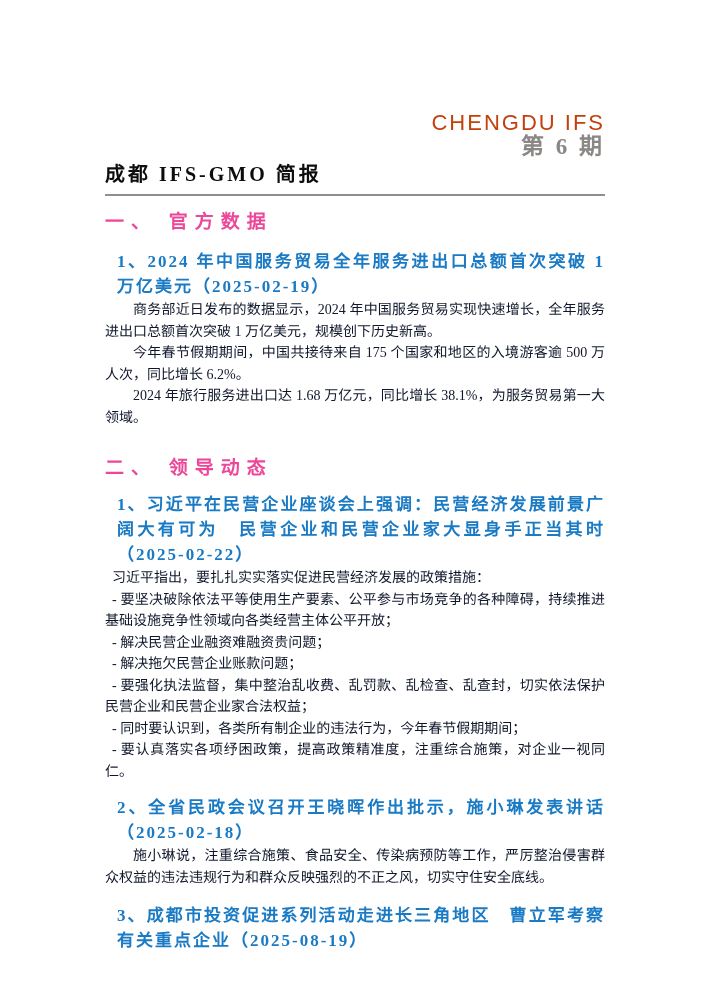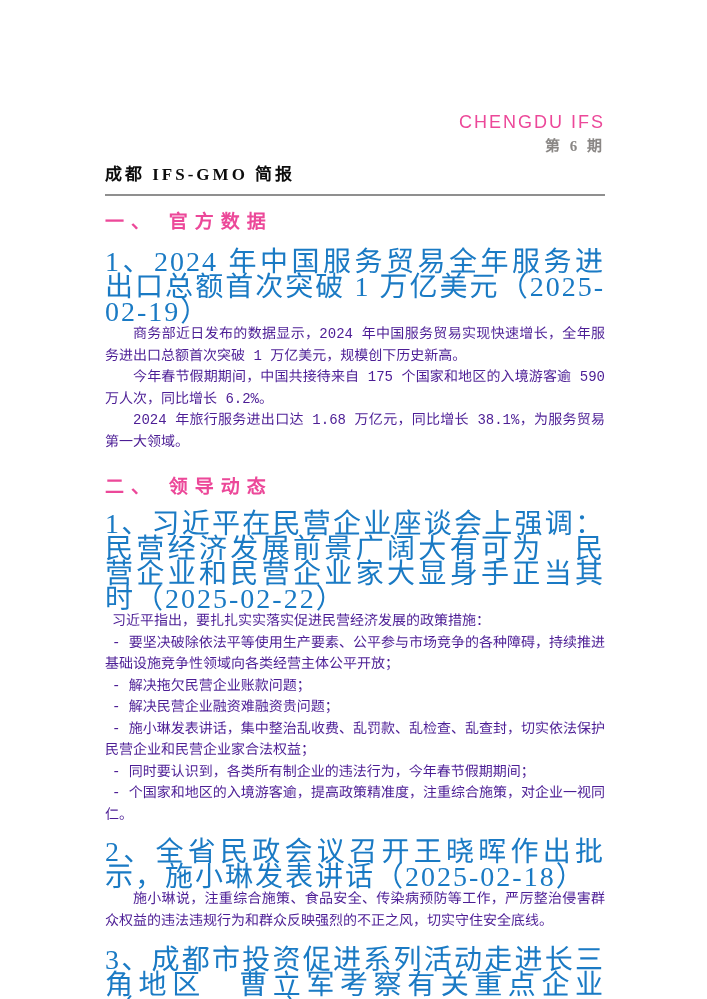--- a/index.html
+++ b/index.html
@@ -19,81 +19,80 @@
   .content {
     margin-left: 105px;
     width: 500px;
     padding-top: 110px;
   }
   .masthead {
     text-align: right;
   }
   .brand {
     font-family: "Liberation Sans", "DejaVu Sans", sans-serif;
-    font-size: 18px;
+    font-size: 22px;
     line-height: 25px;
     font-weight: 400;
     letter-spacing: 2px;
-    color: #ec4899;
+    color: #c2410c;
   }
   .issue {
-    font-size: 15px;
+    font-size: 23px;
     line-height: 23px;
     font-weight: 700;
     letter-spacing: 3px;
     color: #8a8785;
   }
   .doc-title {
     margin: 2px 0 0 0;
-    font-size: 17px;
+    font-size: 20px;
     line-height: 29px;
     font-weight: 700;
     letter-spacing: 3px;
     color: #0d0d0d;
   }
   .rule {
     border: none;
     border-top: 2px solid #8f8f8f;
     margin: 5px 0 0 0;
   }
   .section-heading {
     margin: 14px 0 0 0;
     font-size: 19px;
     line-height: 24px;
     font-weight: 700;
     letter-spacing: 7px;
     color: #ec4899;
   }
   .section-heading.second {
-    margin-top: 22px;
+    margin-top: 28px;
   }
   .article-title {
-    margin: 15px 0 0 0;
-    font-size: 28px;
+    margin: 15px 0 0 12px;
+    font-size: 17px;
     line-height: 25px;
-    font-weight: 400;
+    font-weight: 700;
     letter-spacing: 2px;
     color: #1a7ac4;
     text-align: justify;
     text-justify: inter-character;
   }
   .article-title.tight {
     margin-top: 12px;
   }
   .article-title.mid {
     margin-top: 13px;
   }
   .body p {
     margin: 0;
     font-size: 14px;
     line-height: 21.5px;
     text-align: justify;
     text-justify: inter-ideograph;
-    color: #4c1d95;
-    font-family: Liberation Mono, monospace;
+    color: #0f172a;
   }
   .indent-2 { text-indent: 2em; }
   .indent-half { text-indent: 0.5em; }
 </style>
 </head>
 <body>
 
 <div class="page">
   <div class="content">
 
@@ -104,35 +103,35 @@
 
     <h1 class="doc-title">成都 IFS-GMO 简报</h1>
 
     <hr class="rule">
 
     <h2 class="section-heading">一、 官方数据</h2>
 
     <h3 class="article-title">1、2024 年中国服务贸易全年服务进出口总额首次突破 1 万亿美元（2025-02-19）</h3>
     <div class="body">
       <p class="indent-2">商务部近日发布的数据显示，2024 年中国服务贸易实现快速增长，全年服务进出口总额首次突破 1 万亿美元，规模创下历史新高。</p>
-      <p class="indent-2">今年春节假期期间，中国共接待来自 175 个国家和地区的入境游客逾 590 万人次，同比增长 6.2%。</p>
+      <p class="indent-2">今年春节假期期间，中国共接待来自 175 个国家和地区的入境游客逾 500 万人次，同比增长 6.2%。</p>
       <p class="indent-2">2024 年旅行服务进出口达 1.68 万亿元，同比增长 38.1%，为服务贸易第一大领域。</p>
     </div>
 
     <h2 class="section-heading second">二、 领导动态</h2>
 
     <h3 class="article-title tight">1、习近平在民营企业座谈会上强调：民营经济发展前景广阔大有可为　民营企业和民营企业家大显身手正当其时（2025-02-22）</h3>
     <div class="body">
       <p class="indent-half">习近平指出，要扎扎实实落实促进民营经济发展的政策措施：</p>
       <p class="indent-half">- 要坚决破除依法平等使用生产要素、公平参与市场竞争的各种障碍，持续推进基础设施竞争性领域向各类经营主体公平开放；</p>
+      <p class="indent-half">- 解决民营企业融资难融资贵问题；</p>
       <p class="indent-half">- 解决拖欠民营企业账款问题；</p>
-      <p class="indent-half">- 解决民营企业融资难融资贵问题；</p>
-      <p class="indent-half">- 施小琳发表讲话，集中整治乱收费、乱罚款、乱检查、乱查封，切实依法保护民营企业和民营企业家合法权益；</p>
+      <p class="indent-half">- 要强化执法监督，集中整治乱收费、乱罚款、乱检查、乱查封，切实依法保护民营企业和民营企业家合法权益；</p>
       <p class="indent-half">- 同时要认识到，各类所有制企业的违法行为，今年春节假期期间；</p>
-      <p class="indent-half">- 个国家和地区的入境游客逾，提高政策精准度，注重综合施策，对企业一视同仁。</p>
+      <p class="indent-half">- 要认真落实各项纾困政策，提高政策精准度，注重综合施策，对企业一视同仁。</p>
     </div>
 
     <h3 class="article-title mid">2、全省民政会议召开王晓晖作出批示，施小琳发表讲话（2025-02-18）</h3>
     <div class="body">
       <p class="indent-2">施小琳说，注重综合施策、食品安全、传染病预防等工作，严厉整治侵害群众权益的违法违规行为和群众反映强烈的不正之风，切实守住安全底线。</p>
     </div>
 
     <h3 class="article-title">3、成都市投资促进系列活动走进长三角地区　曹立军考察有关重点企业（2025-08-19）</h3>
 
   </div>

